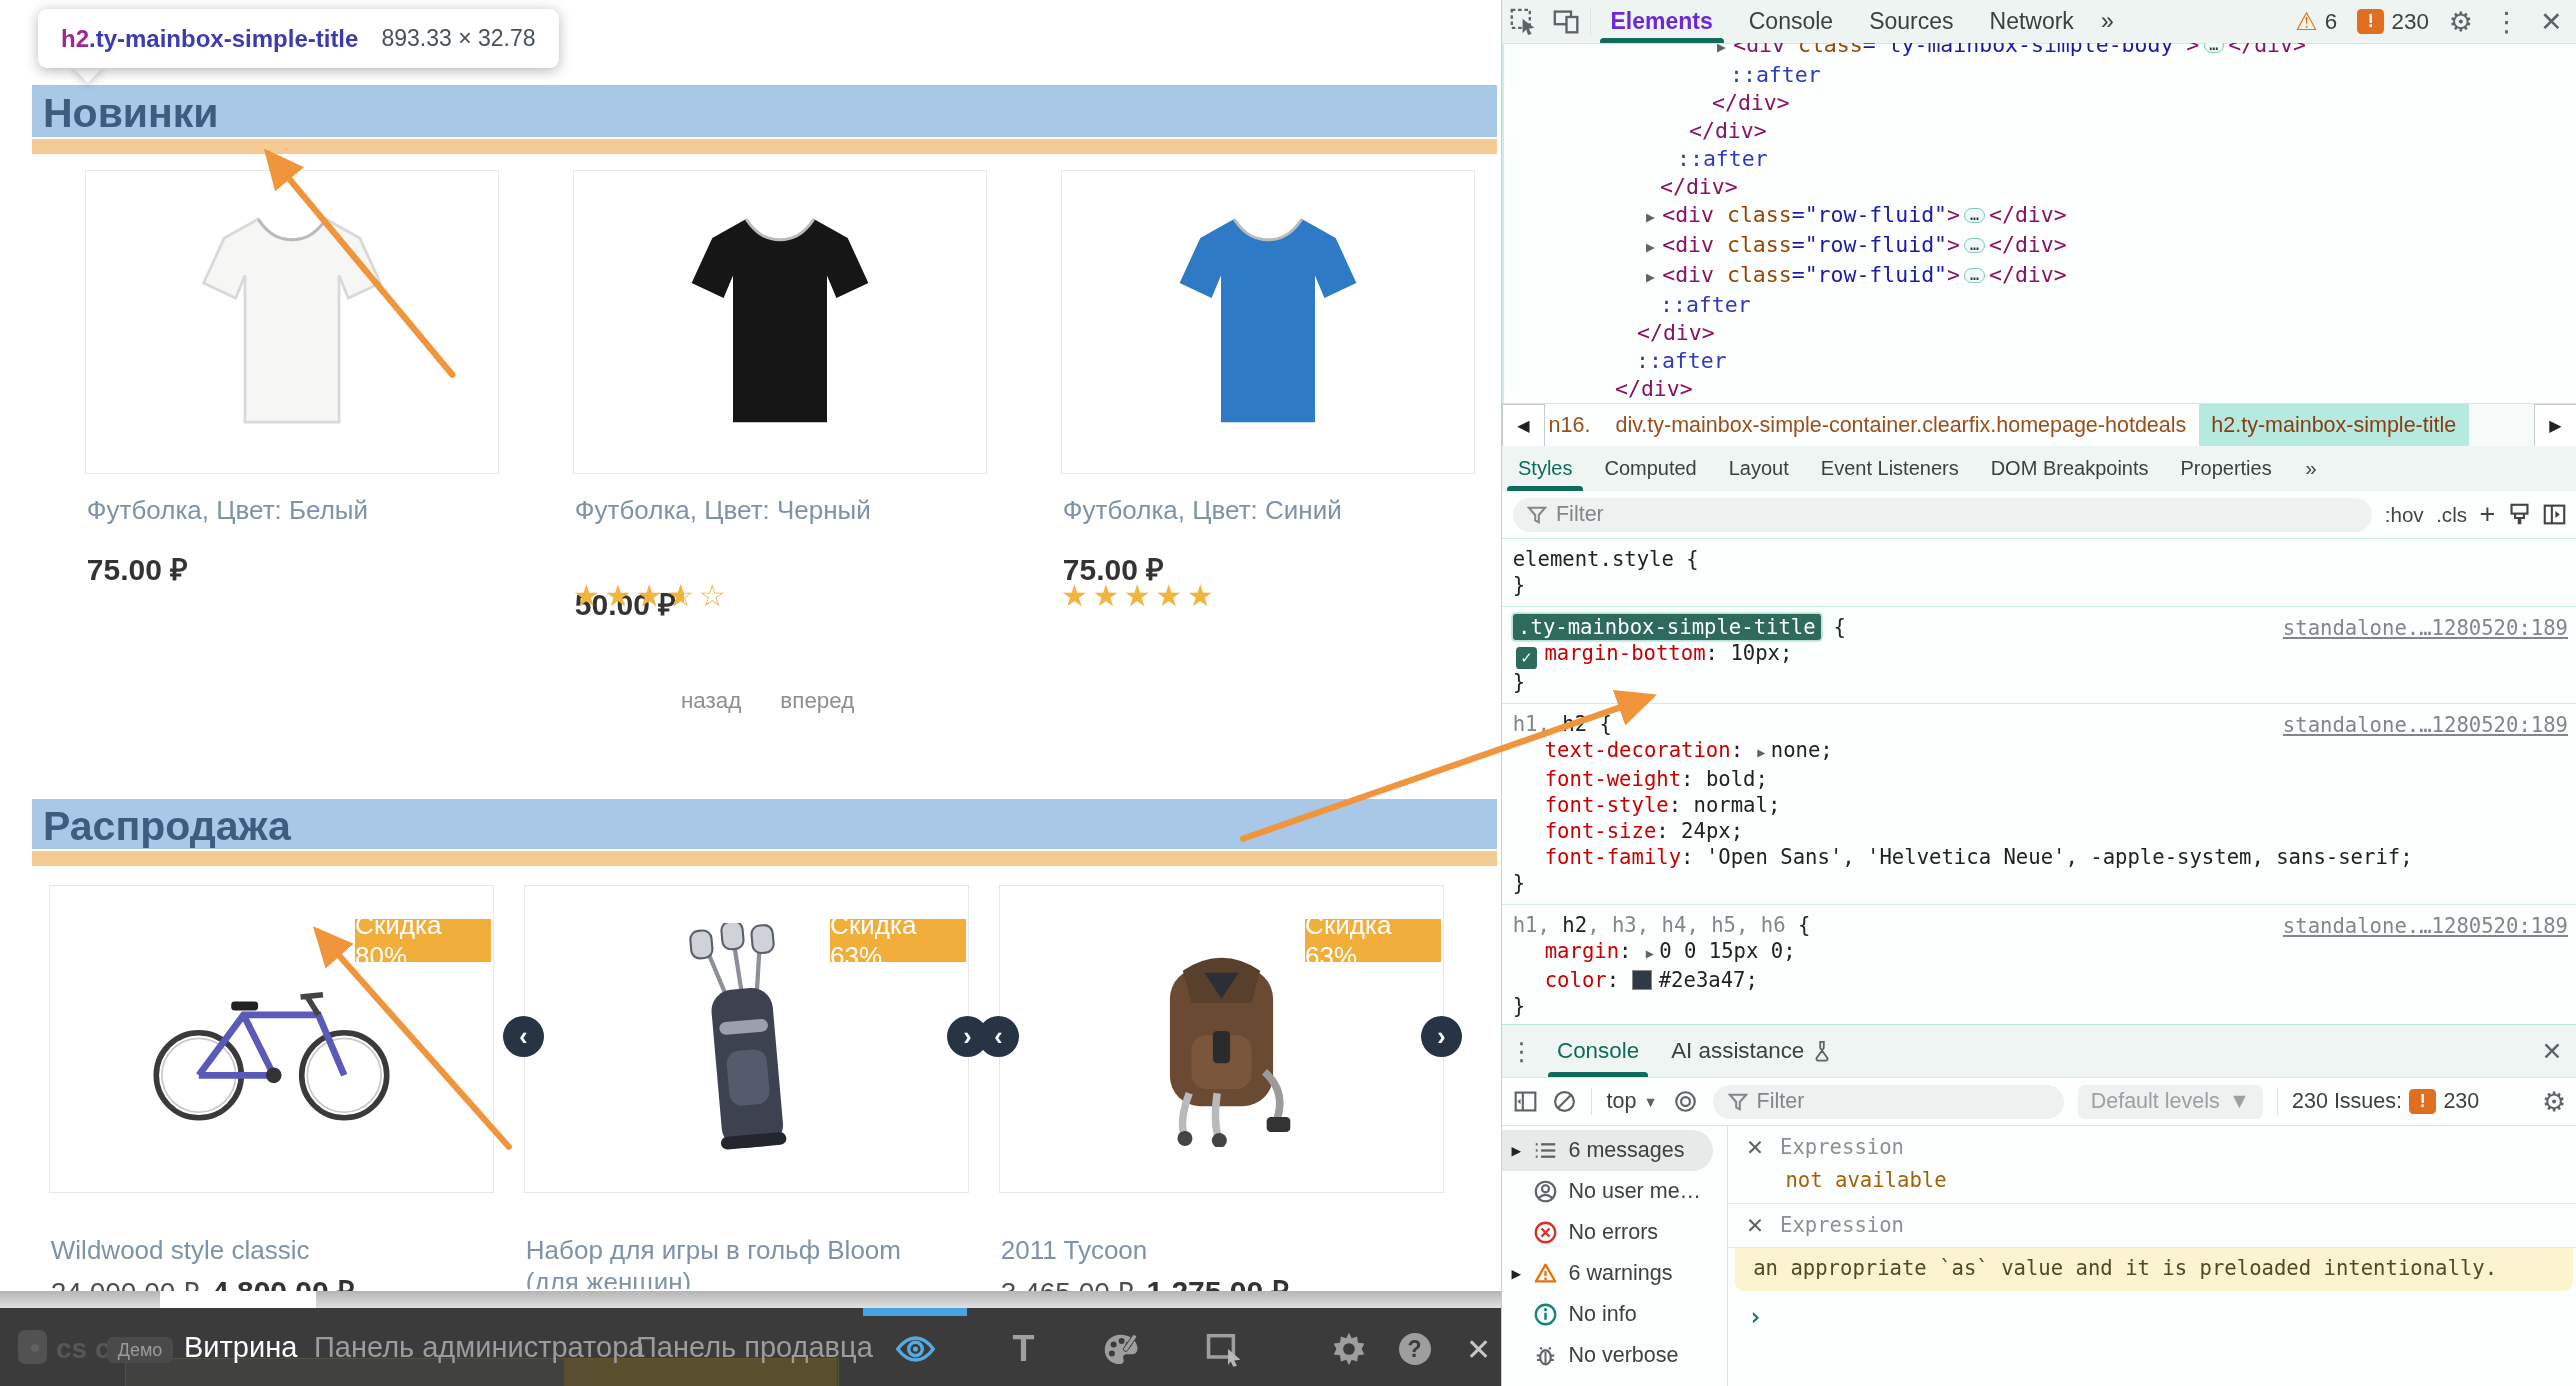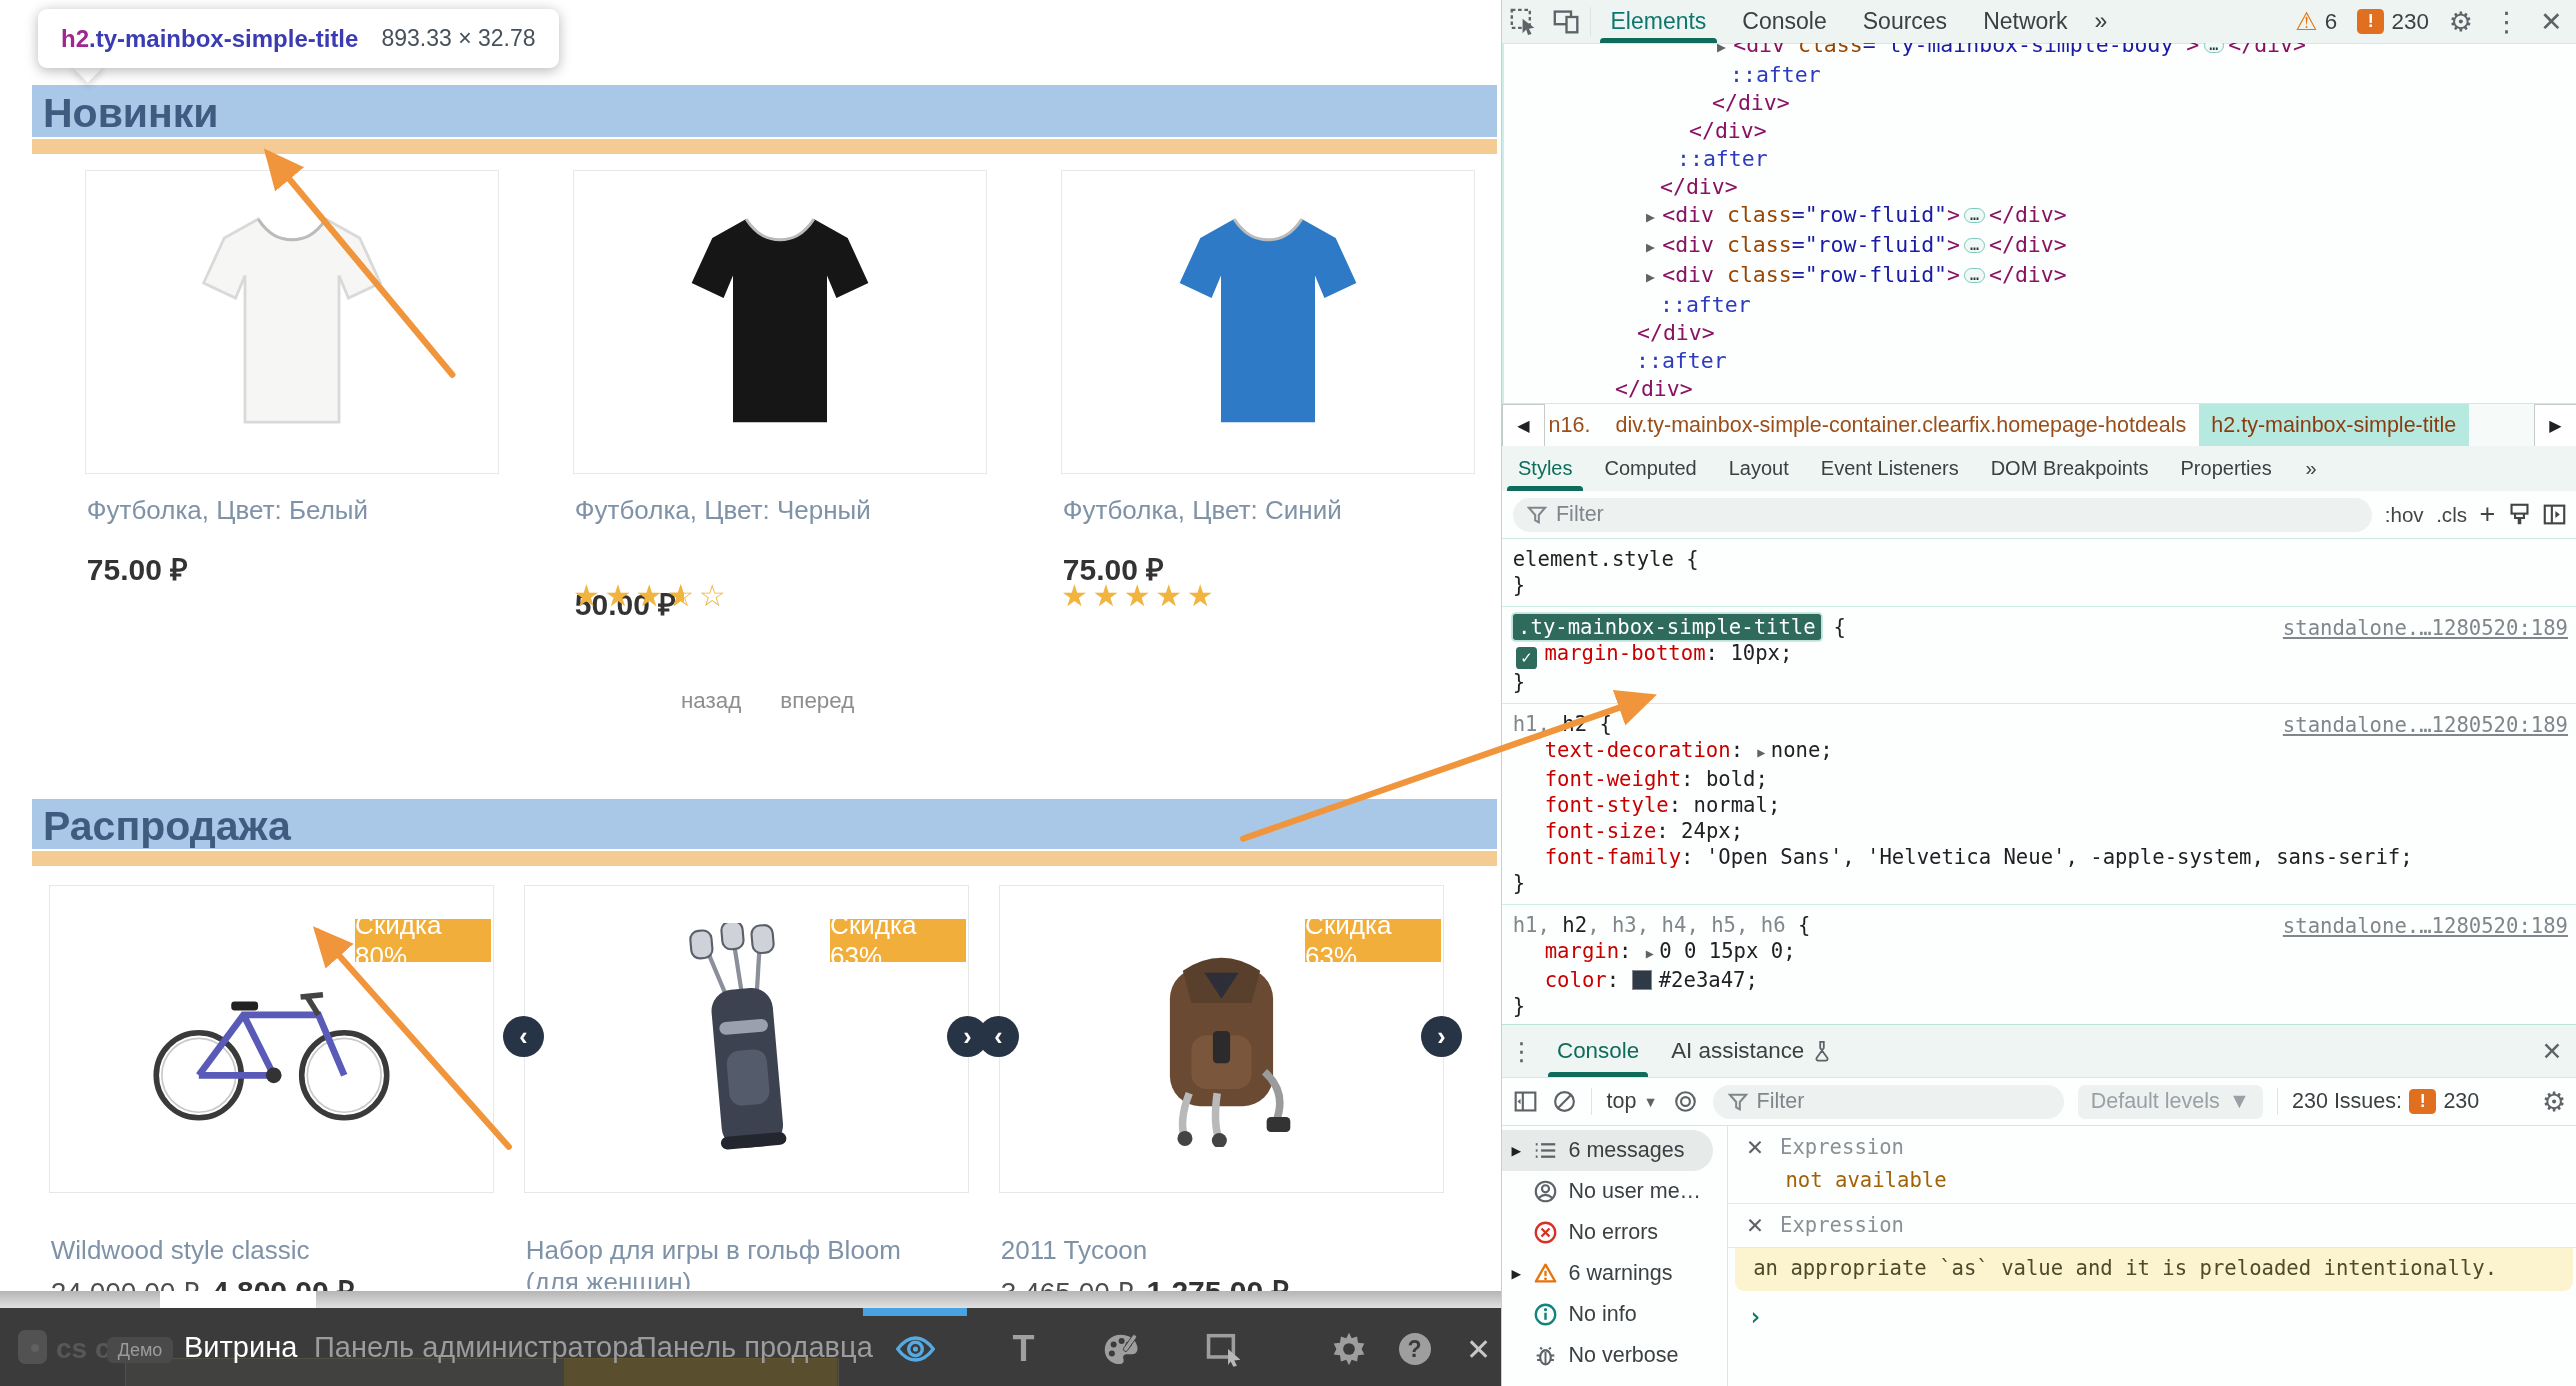--- a/index.html
+++ b/index.html
@@ -60,21 +60,21 @@
   .tip-cls{font-size:24px;font-weight:bold;color:#3b3bb3;}
   .tip-dims{font-size:23px;color:#46505a;text-align:center;}
   
   .devtools{position:absolute;left:1501px;top:0;width:1075px;height:1387px;background:#fcfffe;
             border-left:0.9px solid #c8cfcc;color:#202124;}
   .dt-topbar{position:absolute;left:0;top:0;width:100%;height:43px;background:#edf4f1;
              border-bottom:0.9px solid #d9e6e2;display:flex;align-items:stretch;}
   .dt-tool{width:43px;display:flex;align-items:center;justify-content:center;}
   .dt-sep{width:0.9px;background:#d9e6e2;margin:7.2px 1.8px;}
   .dt-tab{padding:0 18px;display:flex;align-items:center;font-size:23px;color:#3c4043;position:relative;}
-  .dt-tab.active{color:#0f766e;}
+  .dt-tab.active{color:#6d28d9;font-weight:bold;}
   .dt-tab.active::after{content:"";position:absolute;left:7.2px;right:7.2px;bottom:0;height:5.4px;
                         background:#0f6c5c;border-radius:3.6px 3.6px 0 0;}
   .dt-more{display:flex;align-items:center;font-size:23px;color:#3c4043;padding:0 9px;}
   .dt-right{margin-left:auto;display:flex;align-items:center;gap:20px;padding-right:14.3px;}
   .cnt{display:flex;align-items:center;gap:7.2px;font-size:22.4px;color:#3c4043;}
   .warn-tri{color:#e8710a;font-size:25px;}
   .issue-ic{width:27px;height:25px;background:#e06f20;border-radius:4.5px;color:#fff;font-weight:bold;
             font-size:18px;display:flex;align-items:center;justify-content:center;}
   .gear,.kebab,.xclose{font-size:27px;color:#5f6368;}
   

